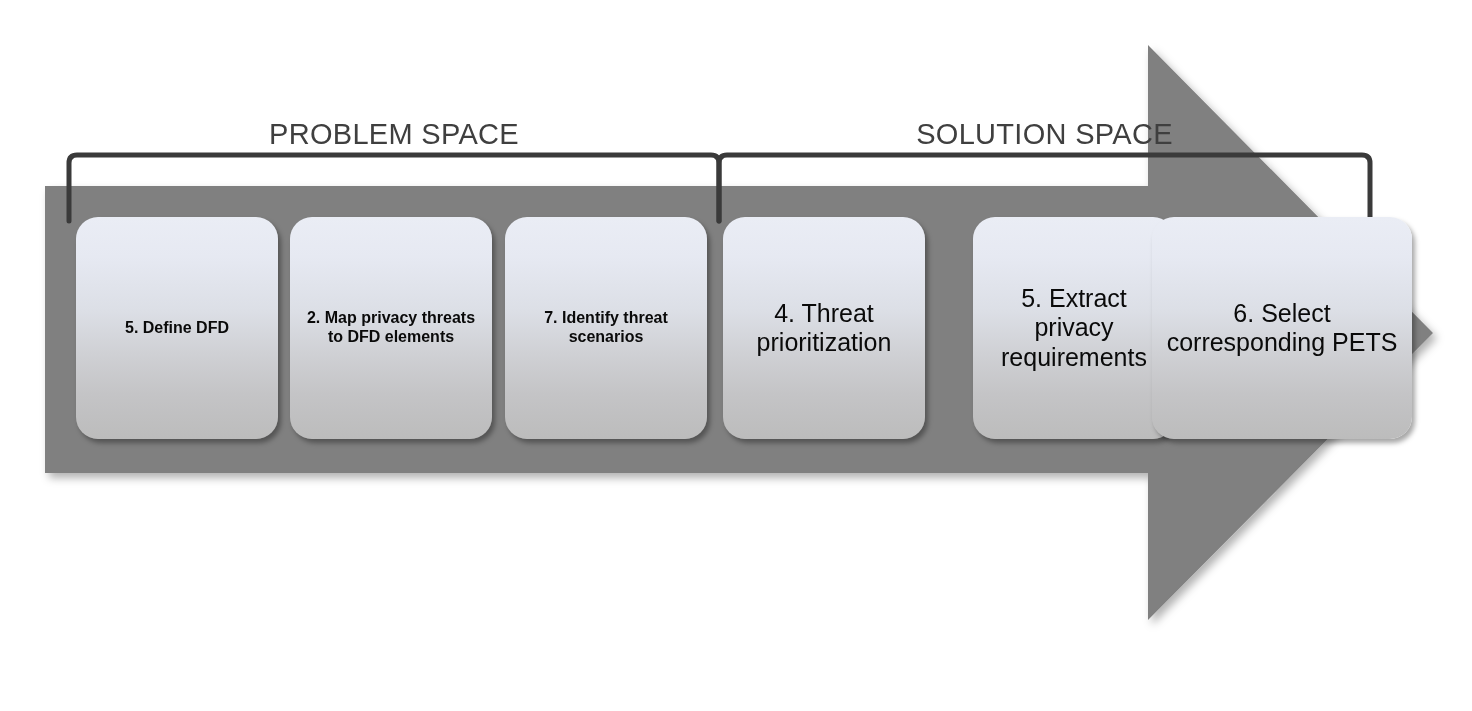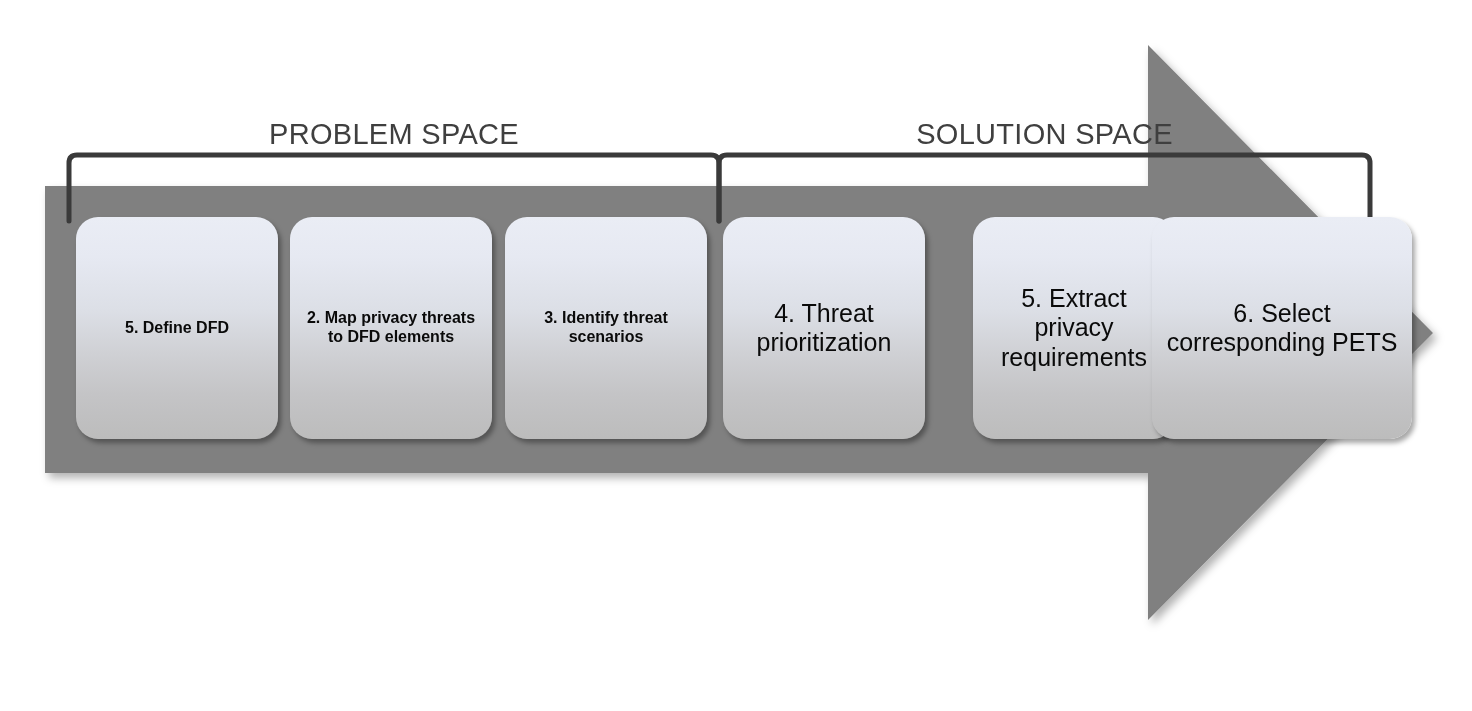--- a/index.html
+++ b/index.html
@@ -126,21 +126,21 @@
 
   <div class="step-box" id="step-box-1">
     <span class="step-label bold">5. Define DFD</span>
   </div>
 
   <div class="step-box" id="step-box-2">
     <span class="step-label bold">2. Map privacy threats to DFD elements</span>
   </div>
 
   <div class="step-box" id="step-box-3">
-    <span class="step-label bold">3. Identify threat scenarios</span>
+    <span class="step-label bold">7. Identify threat scenarios</span>
   </div>
 
   <div class="step-box" id="step-box-4">
     <span class="step-label regular">4. Threat prioritization</span>
   </div>
 
   <div class="step-box" id="step-box-5">
     <span class="step-label regular">5. Extract privacy requirements</span>
   </div>
 

